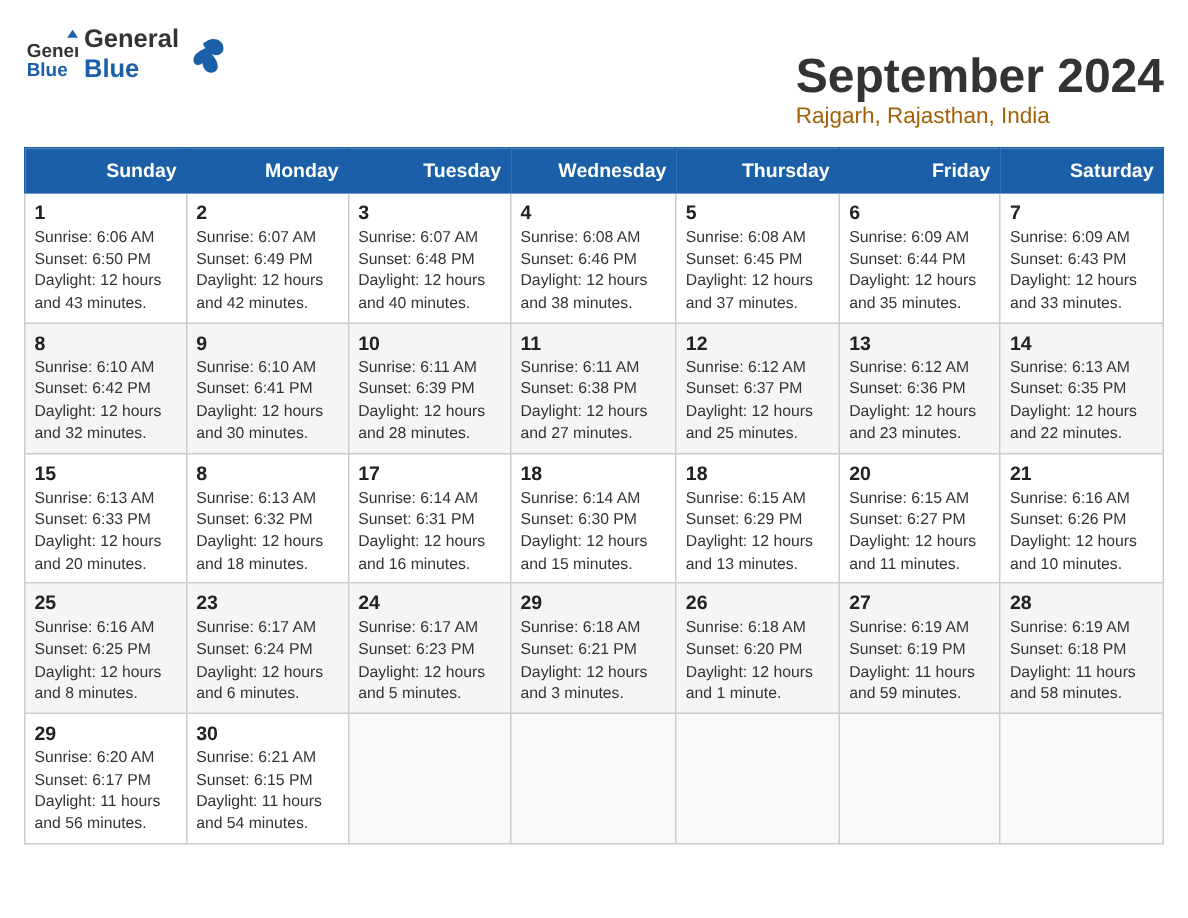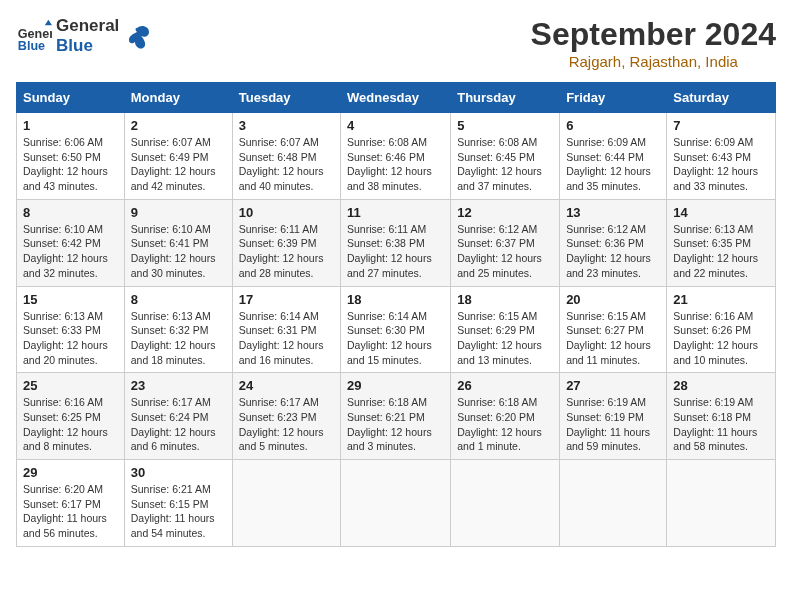--- a/index.html
+++ b/index.html
@@ -19,41 +19,42 @@
     .logo {
       display: flex;
       align-items: center;
       gap: 4px;
     }
     .logo-icon {
       width: 36px;
       height: 36px;
     }
     .title-block {
-      text-align: center;
+      text-align: left;
+      margin-top: 16px;
     }
     .month-year {
       font-size: 32px;
       font-weight: bold;
       color: #333;
     }
     .location {
       font-size: 15px;
       color: #a16207;
     }
     .calendar {
       width: 100%;
       border-collapse: collapse;
       font-size: 11px;
     }
     .calendar thead tr th {
       background-color: #1a5fa8;
       color: #fff;
       padding: 7px 6px;
-      text-align: left;
+      text-align: right;
       font-size: 13px;
       font-weight: bold;
       border: 1px solid #1a5fa8;
     }
     .calendar tbody tr td {
       border: 1px solid #ccc;
       vertical-align: top;
       padding: 5px 6px;
       width: 113px;
       min-height: 80px;

